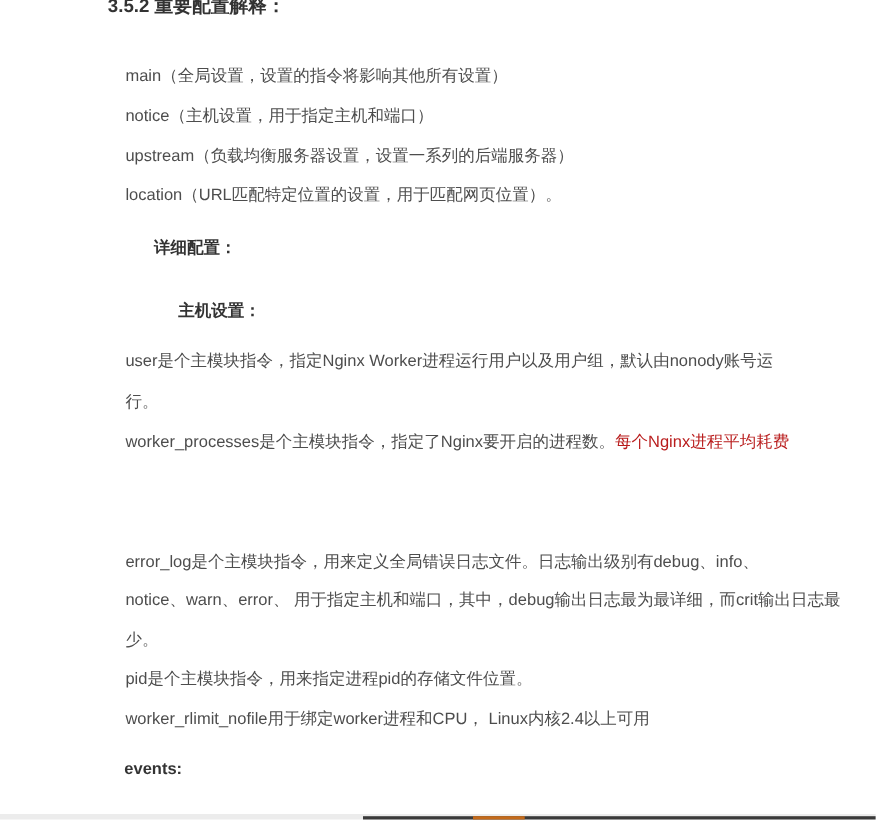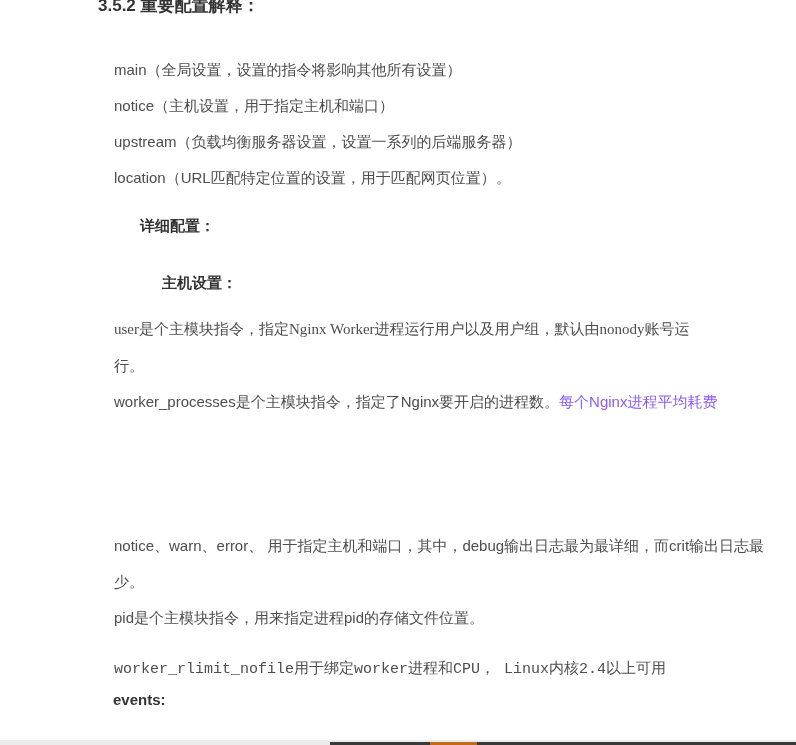--- a/index.html
+++ b/index.html
@@ -45,21 +45,21 @@
     .h4 {
       position: absolute;
       font-size: 15px;
       font-weight: bold;
       color: #333333;
       margin: 16px;
       line-height: 20px;
       white-space: nowrap;
     }
     .red {
-      color: #8b5cf6;
+      color: #b91c1c;
     }
     .bottom-bar {
       position: absolute;
       left: 0;
       top: 740px;
       width: 796px;
       height: 5px;
       background: #ececec;
     }
     .bottom-bar .dark {
@@ -88,32 +88,33 @@
 
   <p class="p" style="top:44px;">main（全局设置，设置的指令将影响其他所有设置）</p>
   <p class="p" style="top:80px;">notice（主机设置，用于指定主机和端口）</p>
   <p class="p" style="top:116px;">upstream（负载均衡服务器设置，设置一系列的后端服务器）</p>
   <p class="p" style="top:152px;">location（URL匹配特定位置的设置，用于匹配网页位置）。</p>
 
   <h4 class="h4" style="left:124px; top:200px;">详细配置：</h4>
 
   <h4 class="h4" style="left:146px; top:257px;">主机设置：</h4>
 
-  <p class="p" style="top:303px;font-family:Liberation Serif, serif;">user是个主模块指令，指定Nginx Worker进程运行用户以及用户组，默认由nonody账号运</p>
+  <p class="p" style="top:303px;">user是个主模块指令，指定Nginx Worker进程运行用户以及用户组，默认由nonody账号运</p>
   <p class="p" style="top:340px;">行。</p>
 
   <p class="p" style="top:376px;">
     <span>worker_processes是个主模块指令，指定了Nginx要开启的进程数。</span><span class="red">每个Nginx进程平均耗费</span>
   </p>
 
+  <p class="p" style="top:485px;">error_log是个主模块指令，用来定义全局错误日志文件。日志输出级别有debug、info、</p>
   <p class="p" style="top:520px;">notice、warn、error、 用于指定主机和端口，其中，debug输出日志最为最详细，而crit输出日志最</p>
   <p class="p" style="top:556px;">少。</p>
 
   <p class="p" style="top:592px;">pid是个主模块指令，用来指定进程pid的存储文件位置。</p>
-  <p class="p" style="top:644px;font-family:Liberation Mono, monospace;">worker_rlimit_nofile用于绑定worker进程和CPU， Linux内核2.4以上可用</p>
+  <p class="p" style="top:628px;">worker_rlimit_nofile用于绑定worker进程和CPU， Linux内核2.4以上可用</p>
 
   <h4 class="h4" style="left:97px; top:674px;">events:</h4>
 
 </div>
 
 <div class="bottom-bar">
   <div class="dark"></div>
   <div class="accent"></div>
 </div>
 

